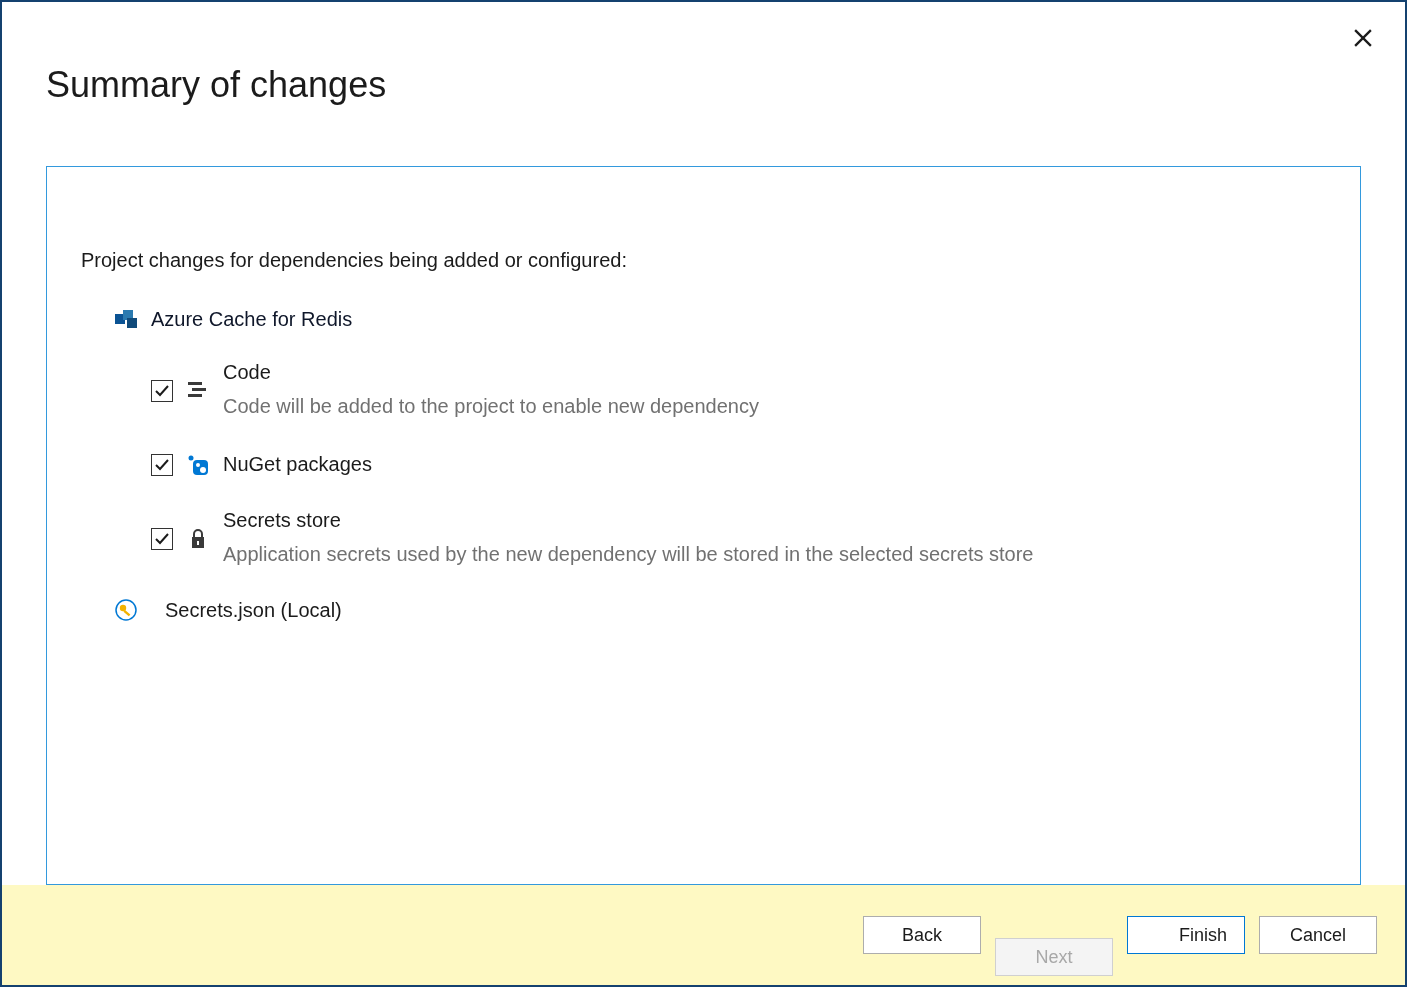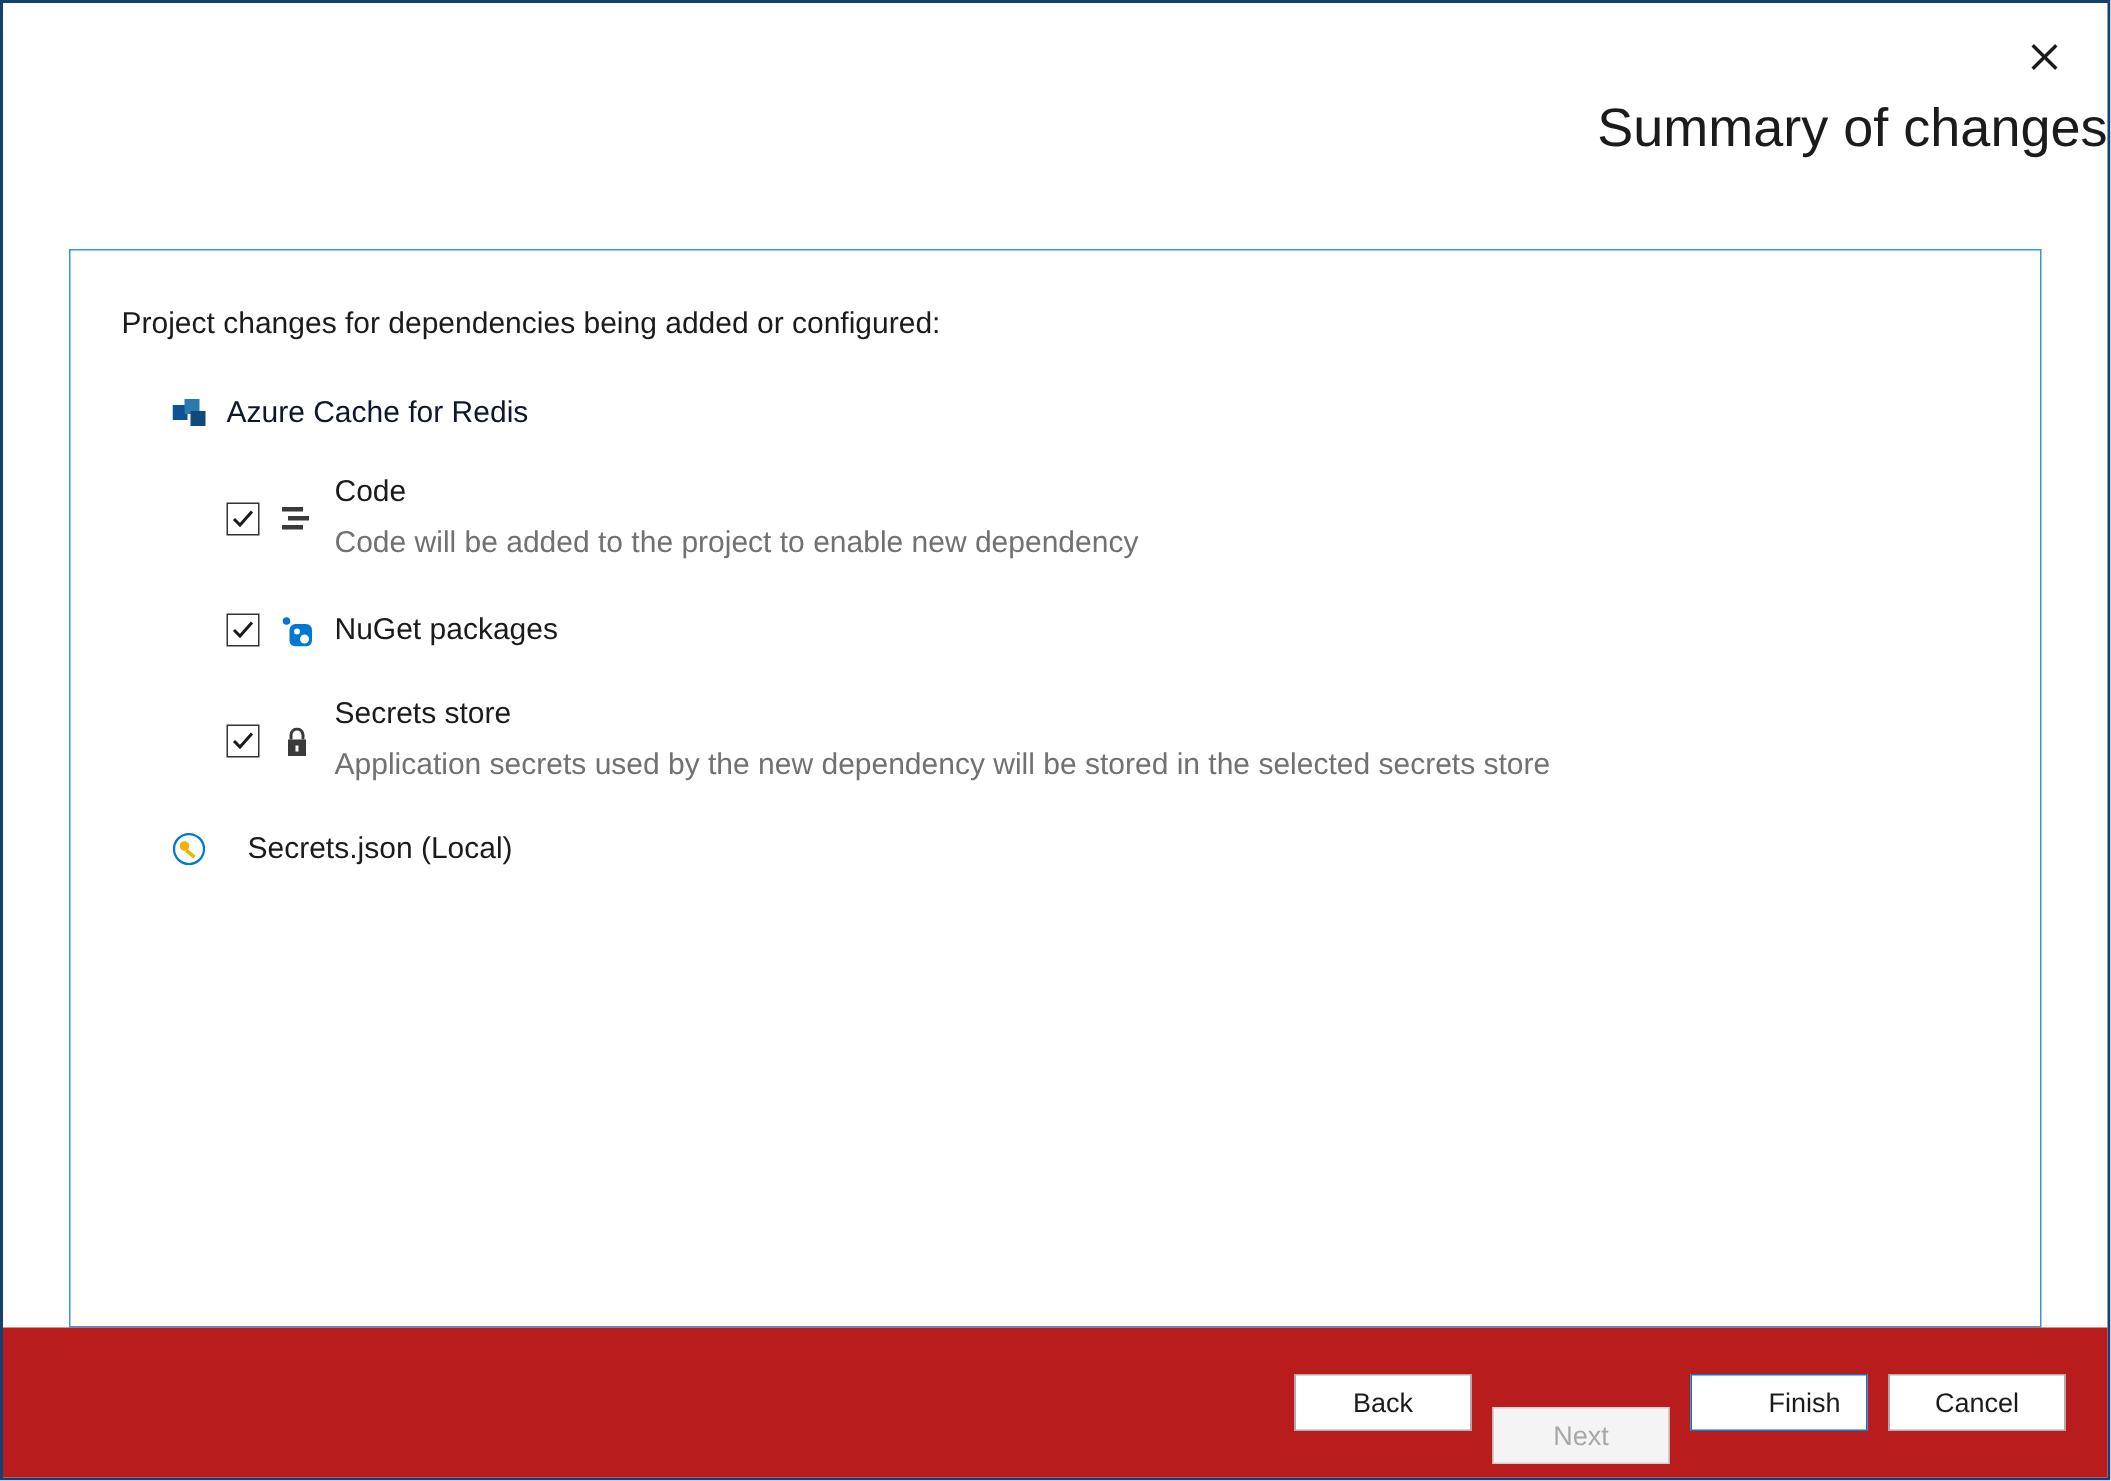--- a/index.html
+++ b/index.html
@@ -26,40 +26,40 @@
     cursor: pointer;
     display: flex; align-items: center; justify-content: center;
   }
   .close-btn svg { width: 18px; height: 18px; }
 
   .title {
     font-size: 36px;
     font-weight: 300;
     color: #1b1b1b;
     margin: 62px 0 0 44px;
-    text-align: right;
   }
 
   .content-area {
     flex: 1;
     padding: 60px 44px 0 44px;
     display: flex;
     flex-direction: column;
   }
 
   .summary-box {
     flex: 1;
     border: 1px solid #3399dd;
     padding: 38px 34px;
   }
 
   .intro {
     font-size: 20px;
     color: #1b1b1b;
     margin-bottom: 36px;
+    margin-top: 44px;
   }
 
   .dependency-row {
     display: flex;
     align-items: center;
     gap: 12px;
     margin-left: 34px;
     margin-bottom: 28px;
   }
   .dependency-row .svc-name {
@@ -115,21 +115,21 @@
     border: 1.5px solid #333333;
     background: #ffffff;
     display: inline-flex;
     align-items: center;
     justify-content: center;
     cursor: pointer;
   }
   .checkbox svg { width: 16px; height: 16px; }
 
   .footer {
-    background: #b91c1c;
+    background: #fef9c3;
     height: 100px;
     display: flex;
     align-items: center;
     justify-content: flex-end;
     padding: 0 28px;
     gap: 14px;
   }
   .btn {
     width: 118px;
     height: 38px;

